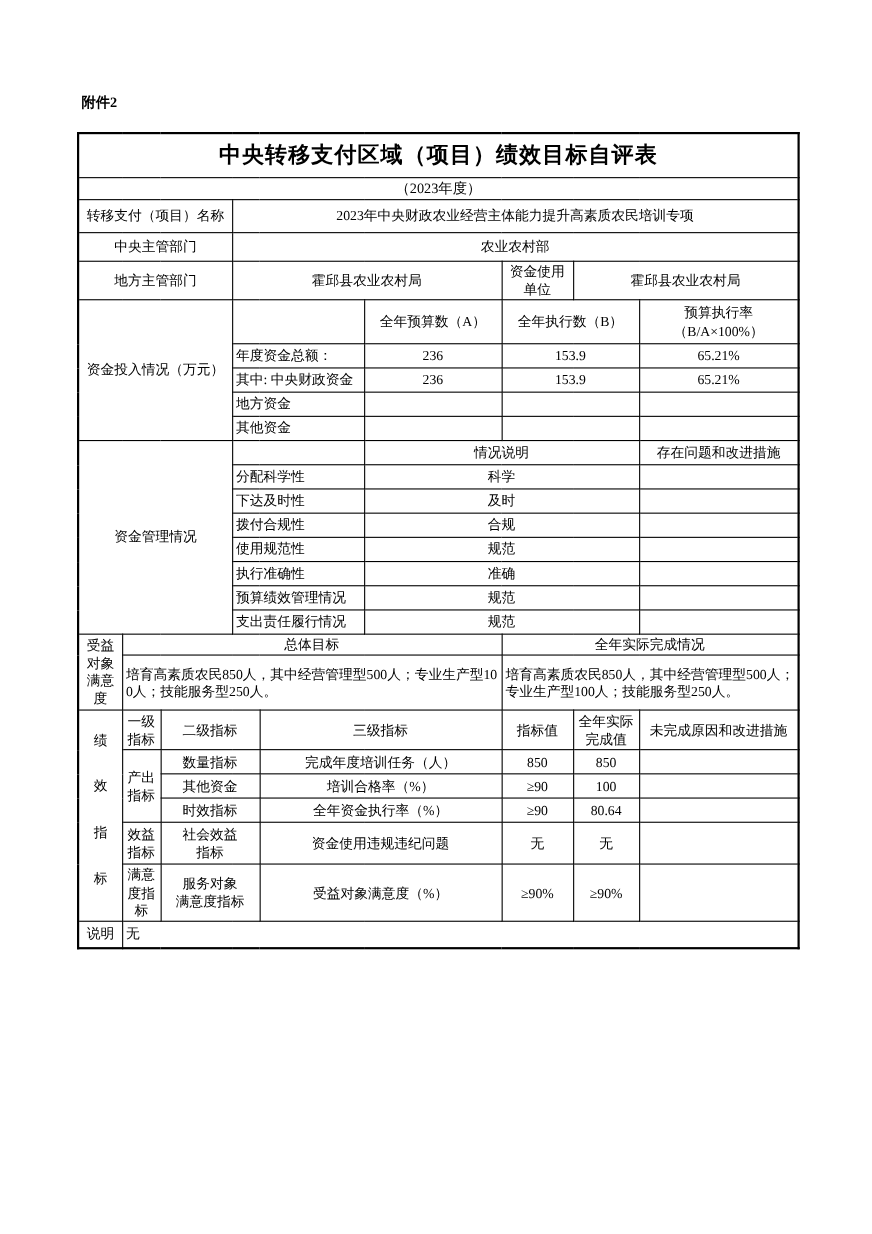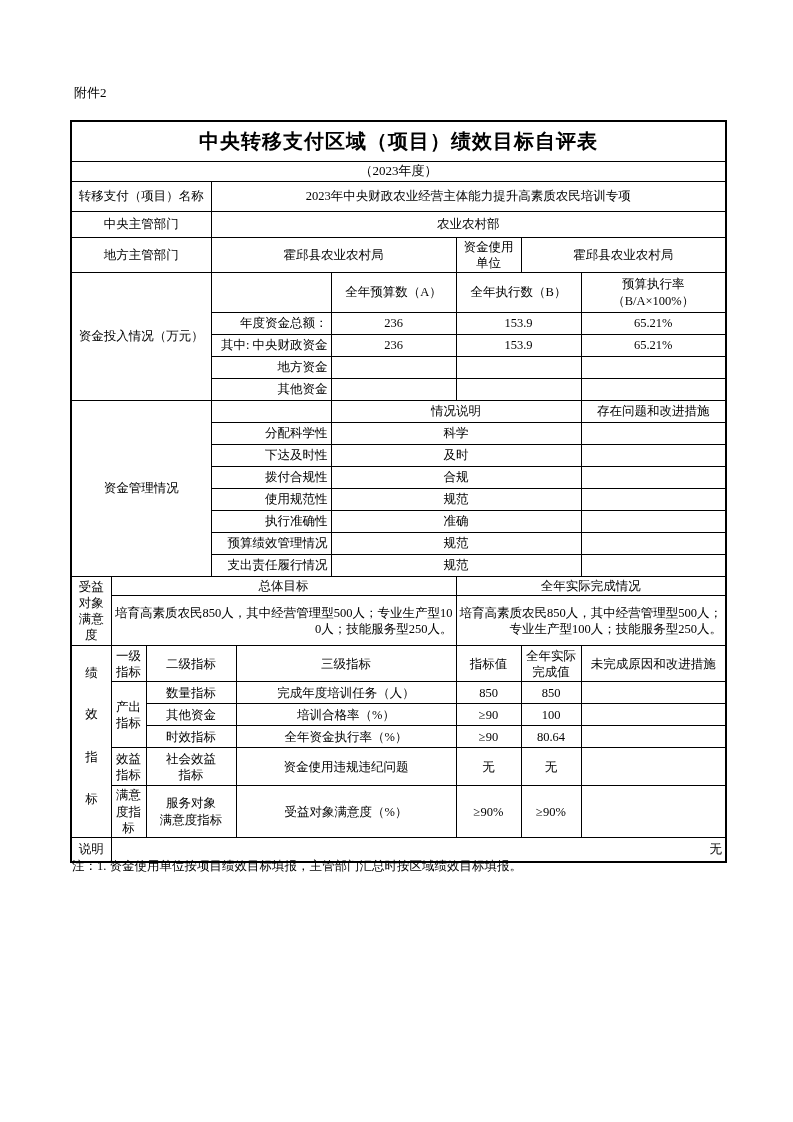--- a/index.html
+++ b/index.html
@@ -5,38 +5,38 @@
   * { margin: 0; padding: 0; box-sizing: border-box; }
   html, body { background: #ffffff; }
   body {
     width: 793px; height: 1122px; position: relative;
     font-family: "Liberation Serif", "DejaVu Serif", serif;
     color: #000;
     overflow: hidden;
   }
   .attachment {
     position: absolute; left: 74px; top: 84px;
-    font-size: 13px; font-weight: normal;
+    font-size: 13px; font-weight: bold;
   }
   table.main {
     position: absolute; left: 70px; top: 120px; width: 655px;
     border-collapse: collapse; table-layout: fixed;
     border: 2px solid #000;
   }
   td {
     border: 1px solid #000;
     font-size: 12.5px; line-height: 1.3;
     text-align: center; vertical-align: middle;
     padding: 1px 3px;
     overflow: hidden;
     word-break: break-all;
   }
   .title-cell { font-size: 20px; font-weight: bold; letter-spacing: 1px; margin-top: 30px; }
   .year-cell  { font-size: 13px; }
-  .left { text-align: right; }
+  .left { text-align: left; }
   .preline { white-space: pre-line; }
   .w2 { width: 2em; margin: 0 auto; }
   .vlabel {
     writing-mode: vertical-lr;
     text-orientation: upright;
     letter-spacing: 42px;
     display: inline-block;
   }
   .notes {
     position: absolute; left: 72px; top: 856px; width: 654px;
@@ -236,14 +236,13 @@
     </tr>
 
     <tr style="height:24px">
       <td>说明</td>
       <td colspan="8" class="left">无</td>
     </tr>
   </tbody>
 </table>
 
 <div class="notes">
-  <p>注：1. 资金使用单位按项目绩效目标填报，主管部门汇总时按区域绩效目标填报。</p>
 </div>
 
 </body></html>

